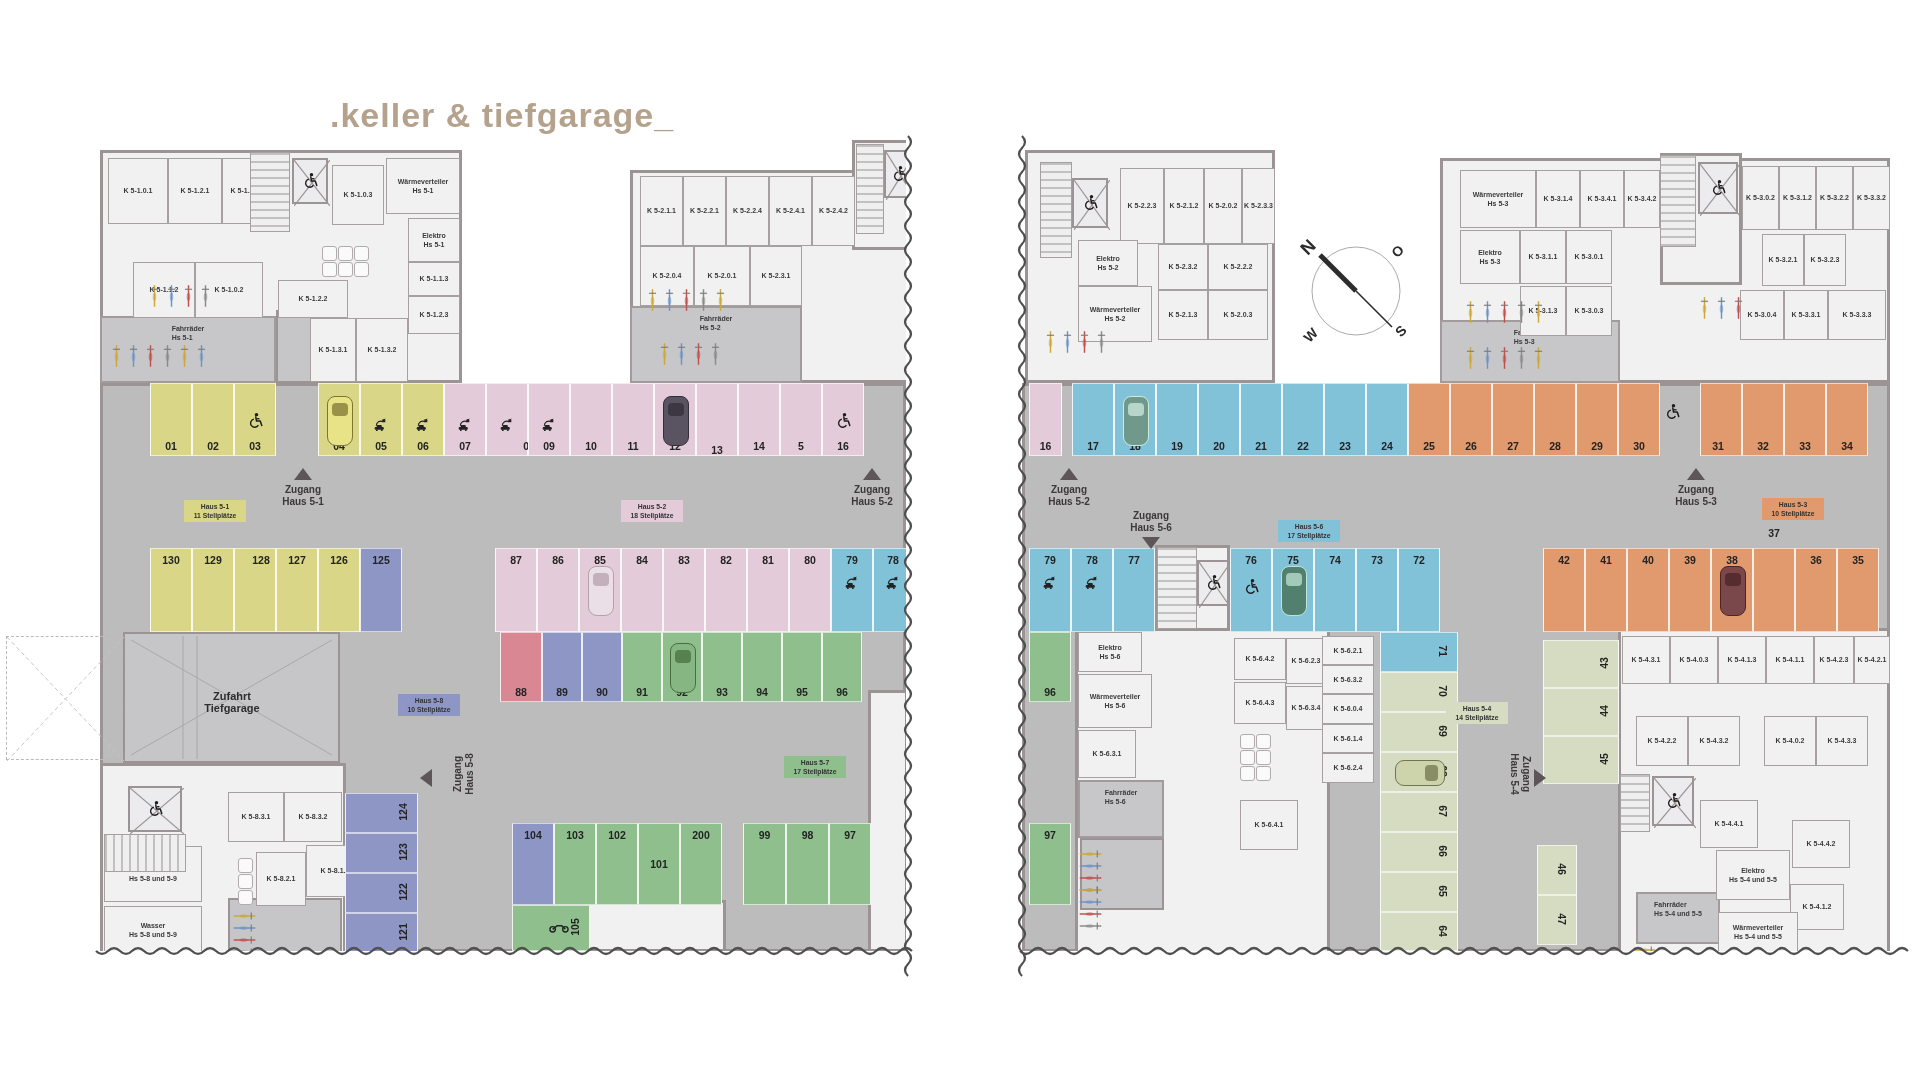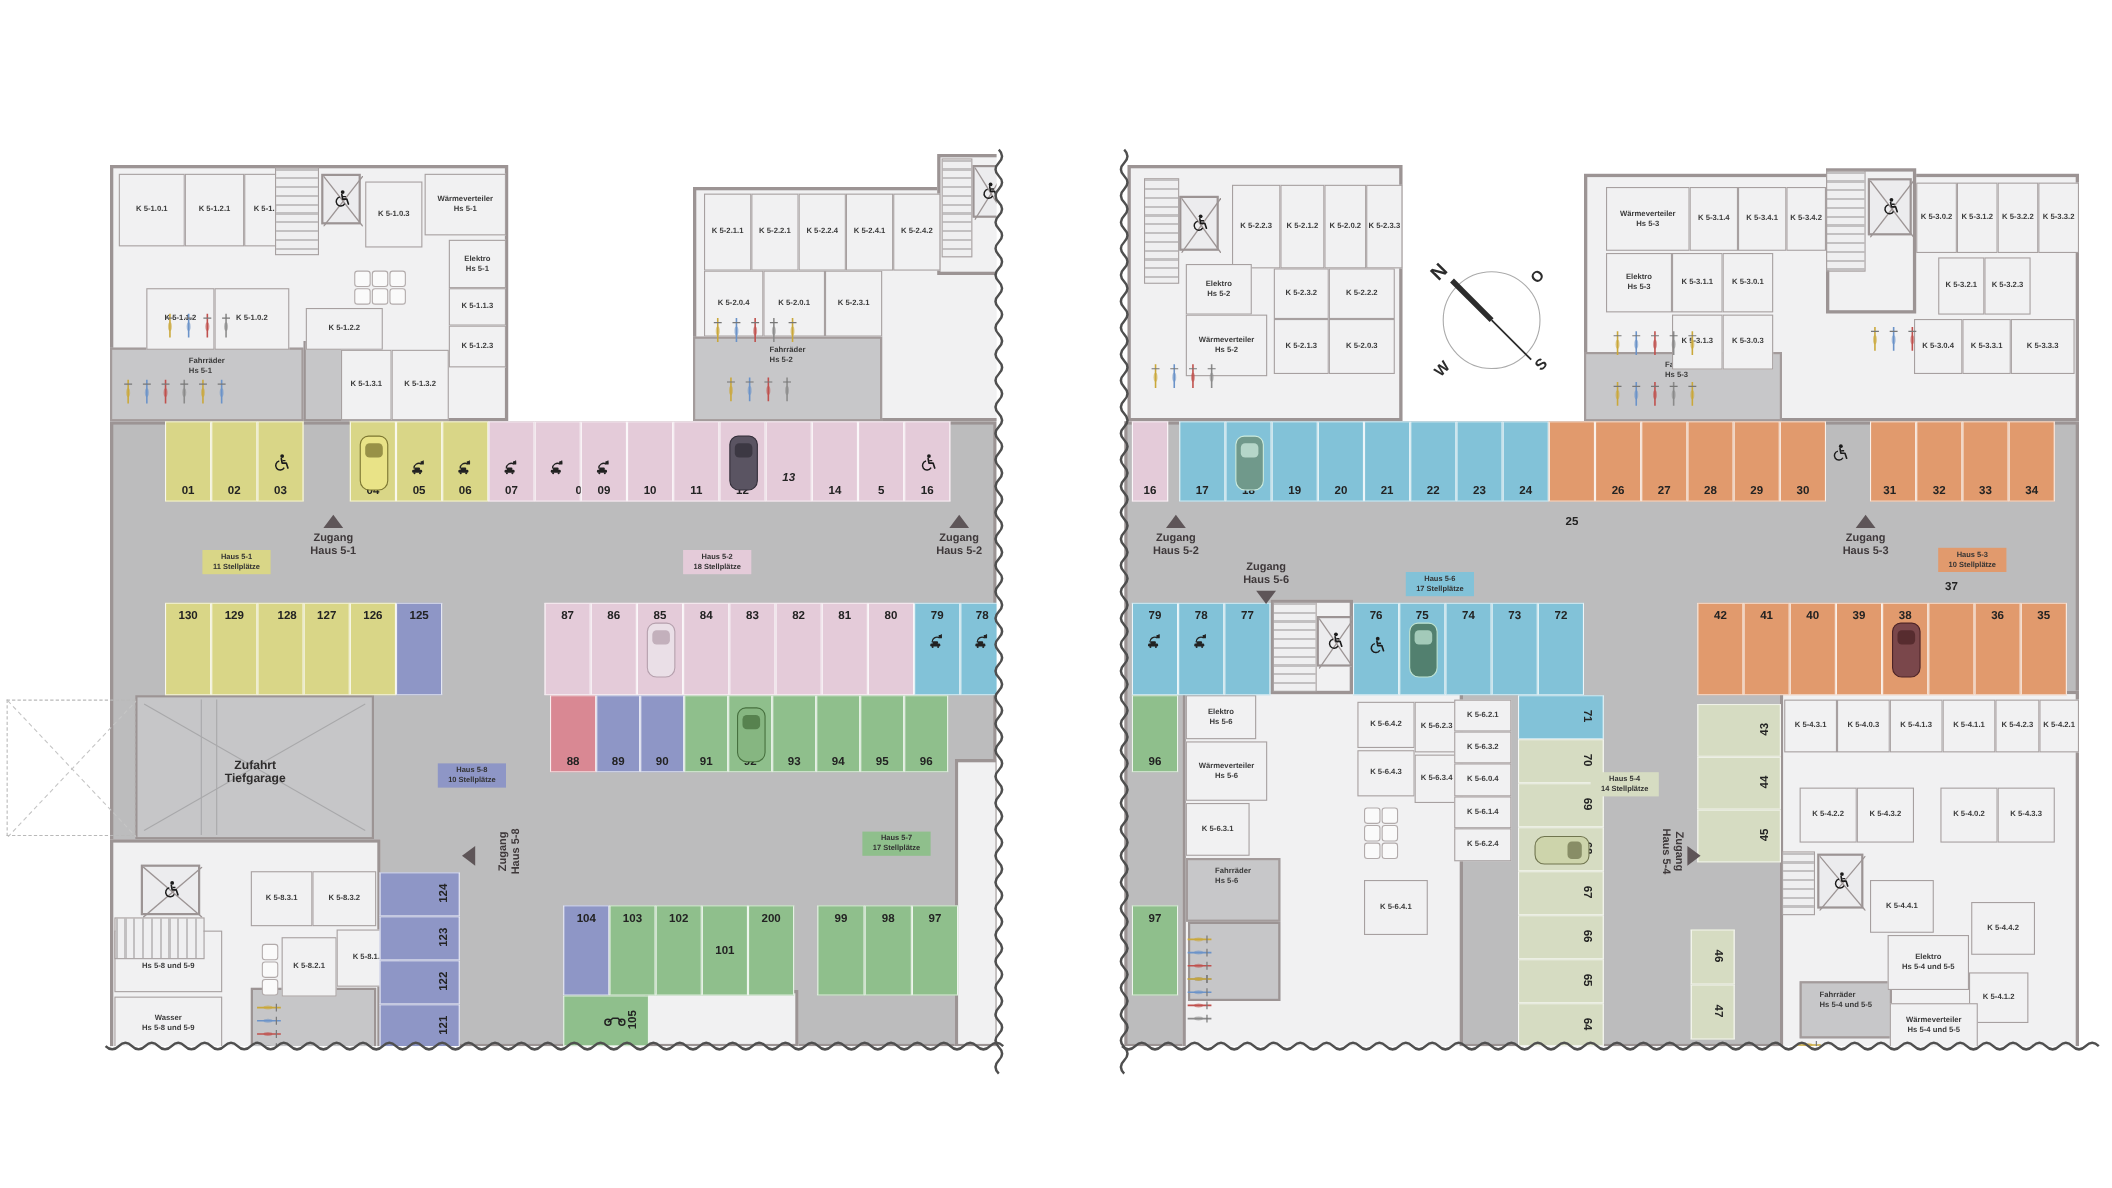--- a/index.html
+++ b/index.html
@@ -31,20 +31,21 @@
   .car .win{position:absolute;left:4px;top:6px;right:4px;height:13px;border-radius:4px;}
   .mask{position:absolute;background:#fff;}
   .lbl{position:absolute;font-weight:bold;color:#2e2c2c;text-align:center;white-space:pre-line;}
   #compass-n,#compass-o,#compass-s,#compass-w{position:absolute;font-weight:bold;color:#2c2c2c;}
   svg{display:block;}
 </style>
 </head>
 <body>
 
 <div id="stage">
+  <div id="title">.keller &amp; tiefgarage_</div>
   <div id="canvas" class="abs" style="left:0;top:0;width:1920px;height:1080px;">
       <div class="garage" style="left: 100px; top: 383px; width: 806px; height: 569px; position: absolute;"></div>
       <div class="block" style="left: 100px; top: 150px; width: 362px; height: 233px; position: absolute;"></div>
       <div class="block" style="left: 630px; top: 170px; width: 285px; height: 213px; position: absolute;"></div>
       <div class="block" style="left: 852px; top: 140px; width: 62px; height: 110px; position: absolute;"></div>
       <div class="block" style="left: 100px; top: 763px; width: 246px; height: 192px; position: absolute;"></div>
       <div class="block" style="left: 586px; top: 900px; width: 140px; height: 52px; position: absolute;"></div>
       <div class="block" style="left: 868px; top: 690px; width: 40px; height: 262px; position: absolute;"></div>
       <div style="left: 123px; top: 632px; width: 217px; height: 131px; position: absolute; background: rgb(198, 198, 200); border: 2px solid rgb(156, 148, 148); box-sizing: border-box;"></div>
       <div style="left: 276px; top: 310px; width: 42px; height: 73px; position: absolute; background: rgb(198, 198, 200); border: 2px solid rgb(156, 148, 148); box-sizing: border-box;"></div>
@@ -460,21 +461,21 @@
       <div class="space" style="left: 570px; top: 383px; width: 42px; height: 73px; background: rgb(228, 203, 217); position: absolute;"></div>
       <div class="num" style="left: 570px; width: 42px; position: absolute; top: 440px;">10</div>
       <div class="space" style="left: 612px; top: 383px; width: 42px; height: 73px; background: rgb(228, 203, 217); position: absolute;"></div>
       <div class="num" style="left: 612px; width: 42px; position: absolute; top: 440px;">11</div>
       <div class="space" style="left: 654px; top: 383px; width: 42px; height: 73px; background: rgb(228, 203, 217); position: absolute;"></div>
       <div class="num" style="left: 654px; width: 42px; position: absolute; top: 440px;">12</div>
       <div class="car" style="left: 663px; top: 395.5px; width: 24px; height: 48px; background: rgb(90, 84, 98); border: 1px solid rgb(51, 47, 58); position: absolute;">
         <div class="win" style="background: rgb(51, 47, 58); opacity: 0.75;"></div>
       </div>
       <div class="space" style="left: 696px; top: 383px; width: 42px; height: 73px; background: rgb(228, 203, 217); position: absolute;"></div>
-      <div class="num" style="left: 696px; width: 42px; position: absolute; top: 428px; font-style: italic;">13</div>
+      <div class="num" style="left: 696px; width: 42px; position: absolute; top: 444px;">13</div>
       <div class="space" style="left: 738px; top: 383px; width: 42px; height: 73px; background: rgb(228, 203, 217); position: absolute;"></div>
       <div class="num" style="left: 738px; width: 42px; position: absolute; top: 440px;">14</div>
       <div class="space" style="left: 780px; top: 383px; width: 42px; height: 73px; background: rgb(228, 203, 217); position: absolute;"></div>
       <div class="num" style="left: 780px; width: 42px; position: absolute; top: 440px;">5</div>
       <div class="space" style="left: 822px; top: 383px; width: 42px; height: 73px; background: rgb(228, 203, 217); position: absolute;"></div>
       <div class="num" style="left: 822px; width: 42px; position: absolute; top: 440px;">16</div>
       <div style="left: 834px; top: 412px; position: absolute;">
         <svg viewBox="0 0 24 24" width="18" height="18">
           <circle cx="14" cy="3.5" r="2.3" fill="#1c1c1c"></circle>
           <path d="M13 6.5 L14 12 L19 12 L21 18" stroke="#1c1c1c" stroke-width="2" fill="none" stroke-linecap="round" stroke-linejoin="round"></path>
@@ -1091,21 +1092,21 @@
       <div class="num" style="left: 1198px; width: 42px; position: absolute; top: 440px;">20</div>
       <div class="space" style="left: 1240px; top: 383px; width: 42px; height: 73px; background: rgb(130, 194, 216); position: absolute;"></div>
       <div class="num" style="left: 1240px; width: 42px; position: absolute; top: 440px;">21</div>
       <div class="space" style="left: 1282px; top: 383px; width: 42px; height: 73px; background: rgb(130, 194, 216); position: absolute;"></div>
       <div class="num" style="left: 1282px; width: 42px; position: absolute; top: 440px;">22</div>
       <div class="space" style="left: 1324px; top: 383px; width: 42px; height: 73px; background: rgb(130, 194, 216); position: absolute;"></div>
       <div class="num" style="left: 1324px; width: 42px; position: absolute; top: 440px;">23</div>
       <div class="space" style="left: 1366px; top: 383px; width: 42px; height: 73px; background: rgb(130, 194, 216); position: absolute;"></div>
       <div class="num" style="left: 1366px; width: 42px; position: absolute; top: 440px;">24</div>
       <div class="space" style="left: 1408px; top: 383px; width: 42px; height: 73px; background: rgb(225, 154, 109); position: absolute;"></div>
-      <div class="num" style="left: 1408px; width: 42px; position: absolute; top: 440px; margin-top: 28px;">25</div>
+      <div class="num" style="left: 1408px; width: 42px; position: absolute; top: 440px;">25</div>
       <div class="space" style="left: 1450px; top: 383px; width: 42px; height: 73px; background: rgb(225, 154, 109); position: absolute;"></div>
       <div class="num" style="left: 1450px; width: 42px; position: absolute; top: 440px;">26</div>
       <div class="space" style="left: 1492px; top: 383px; width: 42px; height: 73px; background: rgb(225, 154, 109); position: absolute;"></div>
       <div class="num" style="left: 1492px; width: 42px; position: absolute; top: 440px;">27</div>
       <div class="space" style="left: 1534px; top: 383px; width: 42px; height: 73px; background: rgb(225, 154, 109); position: absolute;"></div>
       <div class="num" style="left: 1534px; width: 42px; position: absolute; top: 440px;">28</div>
       <div class="space" style="left: 1576px; top: 383px; width: 42px; height: 73px; background: rgb(225, 154, 109); position: absolute;"></div>
       <div class="num" style="left: 1576px; width: 42px; position: absolute; top: 440px;">29</div>
       <div class="space" style="left: 1618px; top: 383px; width: 42px; height: 73px; background: rgb(225, 154, 109); position: absolute;"></div>
       <div class="num" style="left: 1618px; width: 42px; position: absolute; top: 440px;">30</div>

